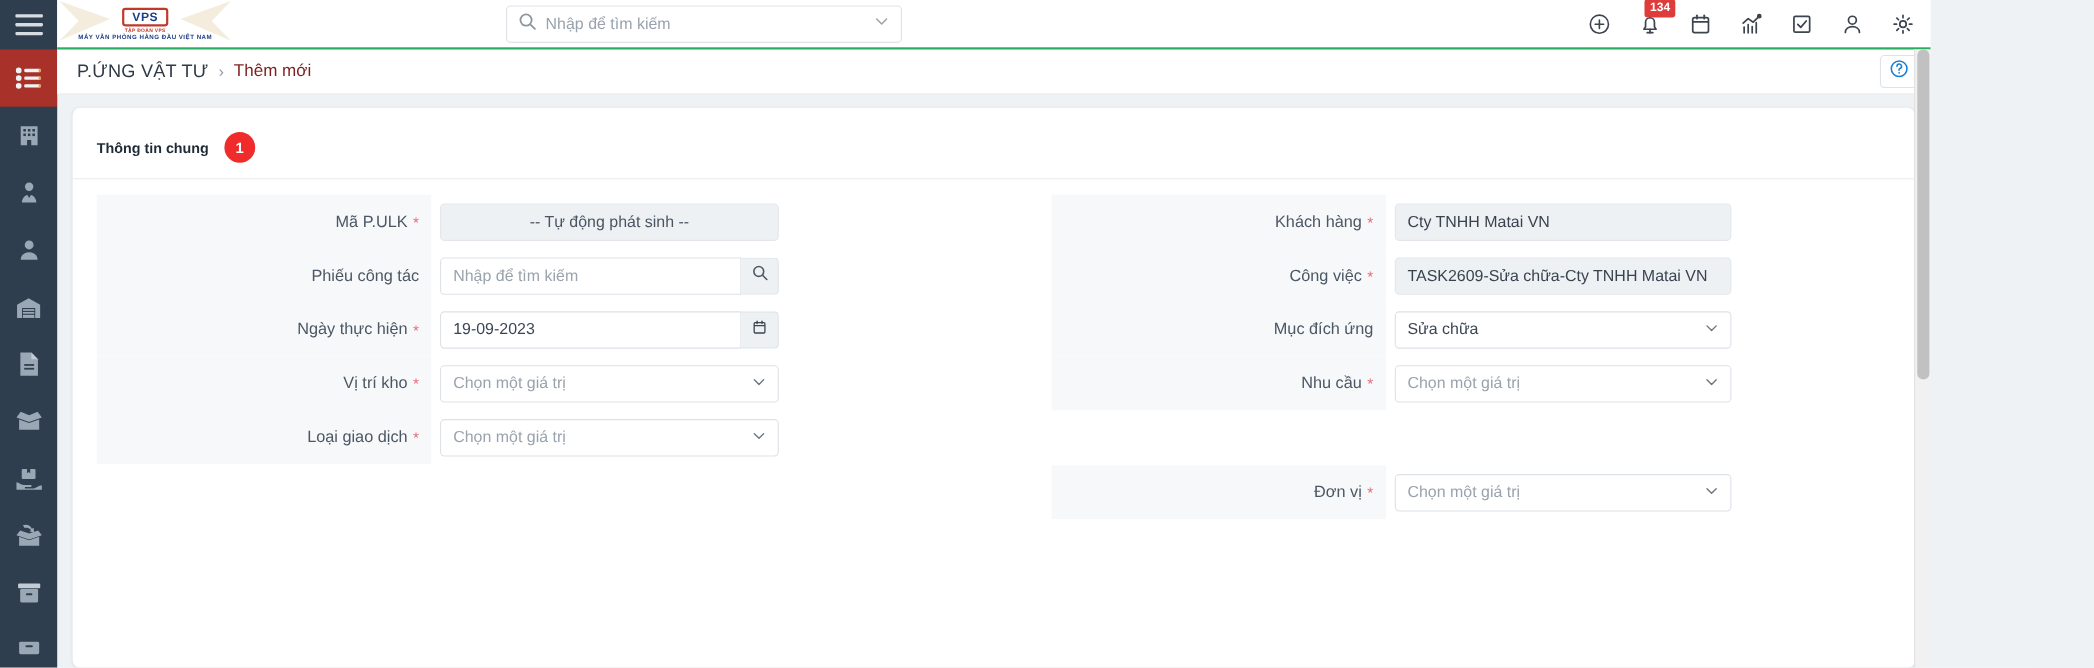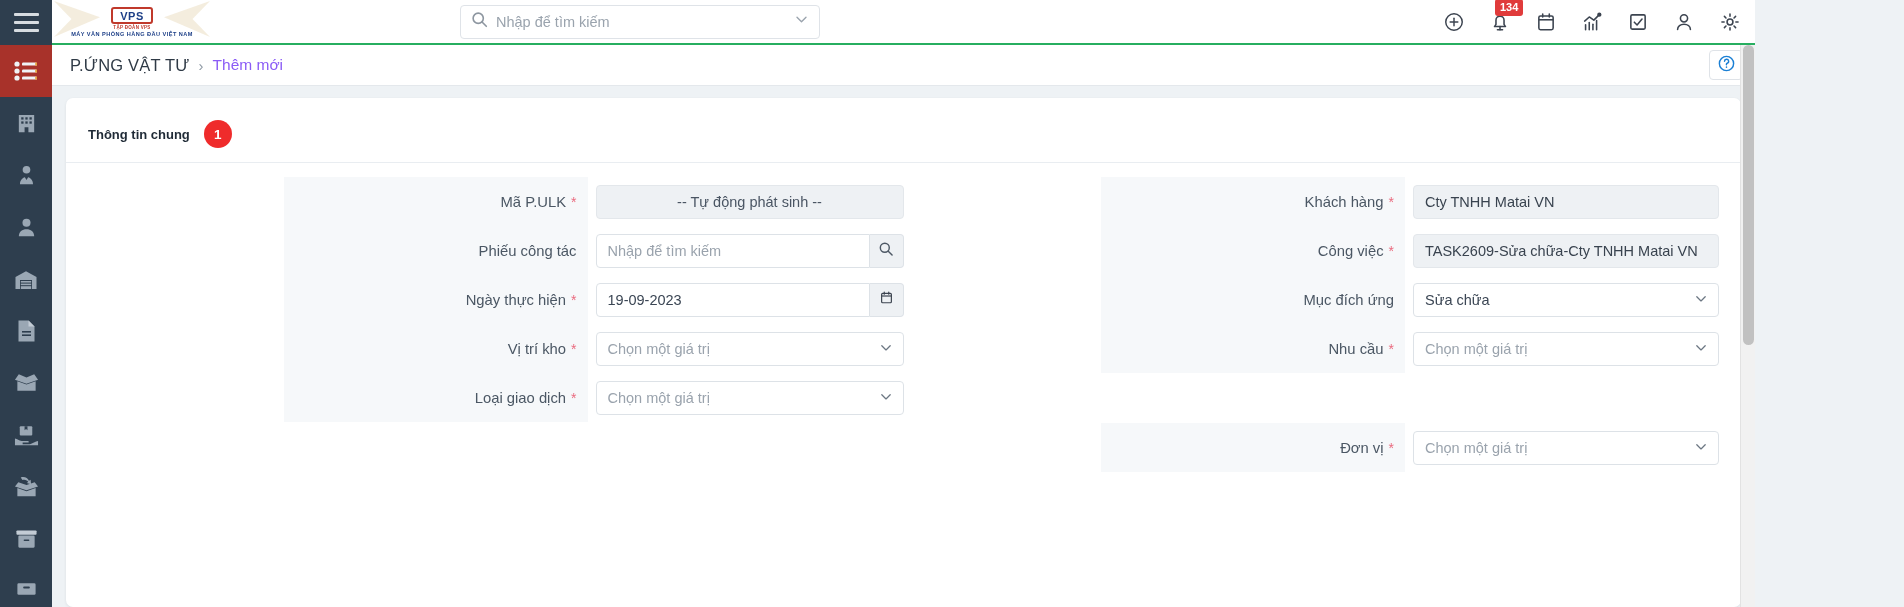--- a/index.html
+++ b/index.html
@@ -108,21 +108,21 @@
     height: 41px; flex: 0 0 41px;
     background: #fff;
     border-bottom: 1px solid #e4e8ec;
     display: flex; align-items: center;
     padding: 0 12px 0 18px;
   }
   .crumb-main {
     font-size: 16.5px; font-weight: 400; color: #2f3a46; letter-spacing: .2px;
   }
   .crumb-sep { margin: 0 9px; color: #8e99a4; font-size: 15px; }
-  .crumb-sub { font-size: 15.5px; color: #8b5cf6; }
+  .crumb-sub { font-size: 15.5px; color: #7f1d1d; }
   .help-btn {
     margin-left: auto;
     width: 34px; height: 30px;
     border: 1px solid #dfe3e8; border-radius: 4px;
     display: flex; align-items: center; justify-content: center;
     cursor: pointer; background: #fff;
   }
 
   
   .content {
@@ -143,21 +143,21 @@
     background: #ef2b2b; color: #fff;
     font-size: 13.5px; font-weight: 700;
     display: flex; align-items: center; justify-content: center;
   }
   .divider { height: 1px; background: #e9edf1; margin: 0 -22px; }
 
   .grid { display: flex; padding-top: 14px; }
   .col { width: 50%; }
   .col-right { padding-left: 52px; }
 
-  .row { display: flex; align-items: center; height: 49px; justify-content: flex-end; }
+  .row { display: flex; align-items: center; height: 49px; }
   .row-sp { height: 50px; }
   .lbl {
     width: 304px; flex: 0 0 304px;
     text-align: right; padding-right: 11px;
     font-size: 14.8px; color: #4b5764;
     height: 49px; display: flex; align-items: center; justify-content: flex-end;
     gap: 5px;
   }
   .lbl.shaded { background: #f6f8fa; }
   .req { color: #ea6a7e; font-size: 14px; line-height: 1; }

